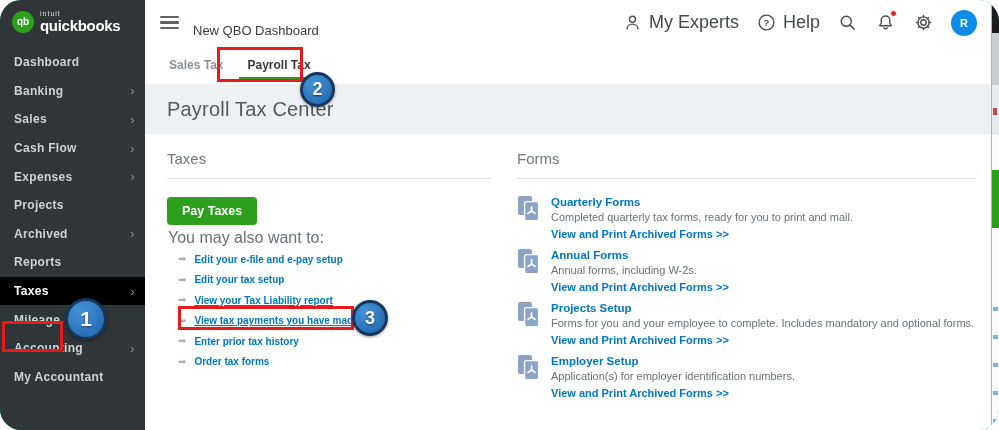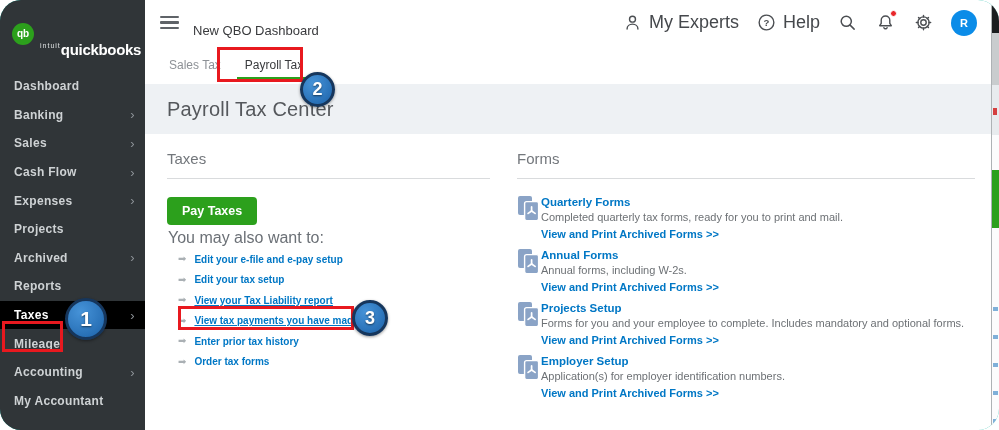--- a/index.html
+++ b/index.html
@@ -5,21 +5,21 @@
   * { margin:0; padding:0; box-sizing:border-box; }
   html,body { background:#fff; }
   body { font-family:"Liberation Sans", sans-serif; }
   .screen { position:relative; width:999px; height:430px; overflow:hidden; background:#14b8a6;border-radius:21px; }
 
   
   .sidebar { position:absolute; left:0; top:0; width:145px; height:430px; background:#303538; }
   .side-logo { display:flex; align-items:center; gap:6px; padding:10px 0 0 12px; }
   .qb-circle { width:22px; height:22px; border-radius:50%; background:#2ca01c; color:#fff;
                font-size:10px; font-weight:bold; display:flex; align-items:center; justify-content:center; }
-  .brand-stack { display:flex; flex-direction:row; line-height:1;margin-top:32px; }
+  .brand-stack { display:flex; flex-direction:column; line-height:1; }
   .brand-small { color:#dfe2e3; font-size:7px; letter-spacing:1px; margin-bottom:1px; }
   .brand-main  { color:#fff; font-size:15px; font-weight:700; letter-spacing:-0.3px; }
   .new-btn { margin:16px auto 0; width:116px; height:27px; border:2px solid #fff; border-radius:15px;
              background:transparent; color:#fff; font-size:13px; font-weight:600;
              display:flex; align-items:center; justify-content:center; cursor:pointer; }
   .nav { margin-top:15px; }
   .nav-item { height:28.6px; display:flex; align-items:center; padding:0 10px 0 14px;
               font-size:12px; font-weight:600; color:#ced2d4; letter-spacing:.3px; cursor:pointer; }
   .nav-item .chev { margin-left:auto; color:#8d9398; font-size:13px; font-weight:400; }
   .nav-item.selected { background:#000; color:#fff; }
@@ -36,21 +36,21 @@
   .ticon { width:21px; height:21px; display:block; cursor:pointer; }
   .bell-wrap { position:relative; cursor:pointer; }
   .notif-dot { position:absolute; right:-1px; top:-2px; width:7px; height:7px; border-radius:50%;
                background:#e8262a; border:1px solid #fff; }
   .avatar { width:26px; height:26px; border-radius:50%; background:#0b8ce8; color:#fff;
             font-size:11px; font-weight:bold; display:flex; align-items:center; justify-content:center; cursor:pointer; }
 
   
   .tabbar { position:absolute; left:145px; top:45px; right:8px; height:39px; background:#fff;
             display:flex; align-items:center; padding-left:22px; gap:20px; }
-  .tab { position:relative; font-size:12px; font-weight:400; color:#8d9196; cursor:pointer; padding:0 2px; }
+  .tab { position:relative; font-size:12px; font-weight:700; color:#8d9196; cursor:pointer; padding:0 2px; }
   .tab.active { color:#393a3d; }
   .tab.active::after { content:""; position:absolute; left:-6px; right:-6px; top:19px; height:5px; background:#2ca01c; }
 
   
   .band { position:absolute; left:145px; top:84px; right:8px; height:50px; background:#eef1f4;
           display:flex; align-items:center; padding-left:22px; }
   .page-title { font-size:20px; color:#55585c; font-weight:400; letter-spacing:.2px; }
 
   
   .content { position:absolute; left:145px; top:134px; right:8px; bottom:0; background:#fff; }
@@ -60,21 +60,21 @@
   .section-h { font-size:15px; font-weight:400; color:#73777c; }
   .divider { height:1px; background:#d9dbdd; margin-top:11px; }
   .pay-btn { margin-top:18px; background:#2ca01c; color:#fff; border:none; border-radius:4px;
              font-family:inherit; font-size:12.5px; font-weight:700; padding:7px 15px; cursor:pointer; }
   .intro { margin-top:6px; margin-left:1px; font-size:16px; color:#6b7076; line-height:14px; margin-top:6px; }
   .links { margin-top:4px; }
   .link-row { height:20.5px; display:flex; align-items:center; gap:8px; padding-left:11px; }
   .arrow-icon { color:#aab0b4; font-size:10px; line-height:1; }
   .tax-link { font-size:10px; font-weight:600; color:#0077c5; text-decoration:none; cursor:pointer; }
   .tax-link.u { text-decoration:underline; }
-  .form-item { display:flex; margin-top:16px; height:45px; }
+  .form-item { display:flex; gap:10px; margin-top:16px; height:45px; }
   .form-item + .form-item { margin-top:8px; }
   .pdf-icon { flex:0 0 24px; width:24px; height:28px; }
   .form-text { line-height:15px; }
   .form-title { display:block; font-size:11.5px; font-weight:600; color:#0077c5; text-decoration:none; cursor:pointer; }
   .form-desc { font-size:11px; color:#6d7175; }
   .form-link { display:inline-block; font-size:11px; font-weight:600; color:#0077c5; text-decoration:none; cursor:pointer; }
 
   
   .redbox { position:absolute; border:3px solid #e8191f; z-index:50; pointer-events:none; }
   .rb-tab   { left:217px; top:47px;  width:86px;  height:35px; }

